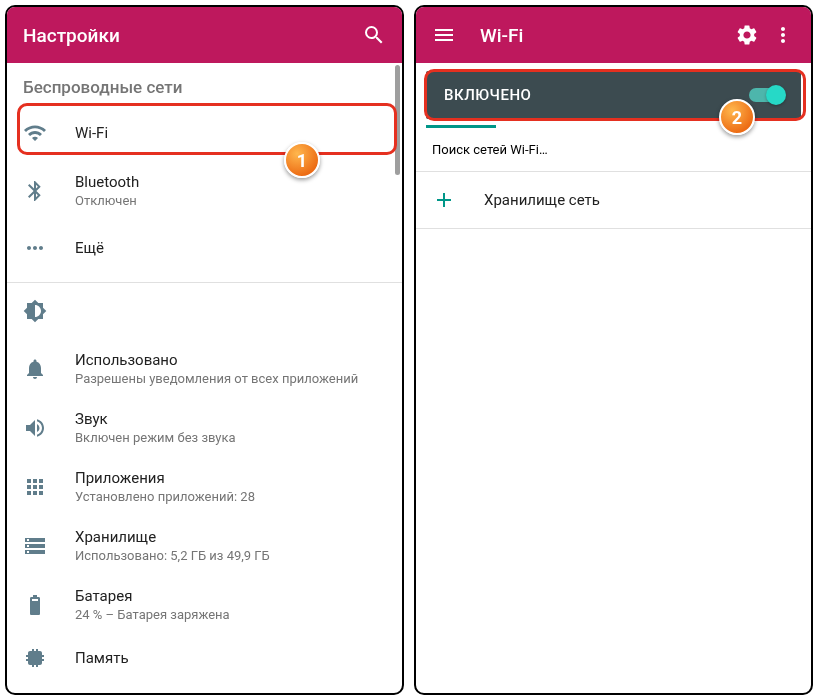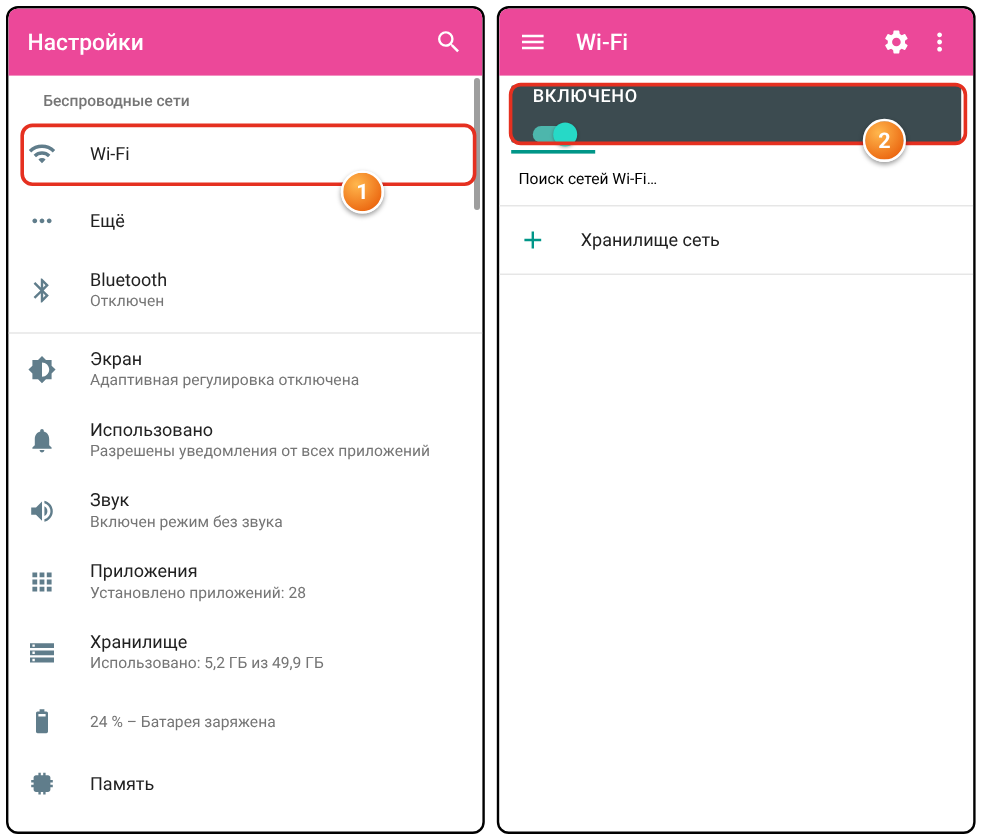--- a/index.html
+++ b/index.html
@@ -1,33 +1,33 @@
 <!DOCTYPE html>
 <html><head>
 <meta charset="utf-8">
 <style>
 * { box-sizing: border-box; margin: 0; padding: 0; }
 body { font-family: Roboto, Arial, sans-serif; background: #fff; width: 818px; height: 700px; position: relative; }
 .outer-frame { position: absolute; border: 2px solid #000; border-radius: 10px; background: #fff; overflow: hidden; }
 .frame-left { left: 5px; top: 5px; width: 399px; height: 690px; }
 .frame-right { left: 414px; top: 5px; width: 399px; height: 690px; }
-.app-bar { background: #ec4899; color: #fff; height: 56px; display: flex; align-items: center; padding: 0 16px; }
+.app-bar { background: #be185d; color: #fff; height: 56px; display: flex; align-items: center; padding: 0 16px; }
 .app-bar-title { font-size: 19px; font-weight: 500; flex: 1; }
 .app-bar-icon { width: 24px; height: 24px; fill: #fff; margin-left: 16px; cursor: pointer; }
 .app-bar-left-icon { width: 24px; height: 24px; fill: #fff; margin-right: 24px; cursor: pointer; }
-.section-header { padding: 14px 16px 8px 29px; color: #757575; font-size: 13px; font-weight: 500; }
+.section-header { padding: 14px 16px 8px 16px; color: #757575; font-size: 17px; font-weight: 500; }
 .list-item { display: flex; align-items: center; padding: 12px 16px 12px 16px; min-height: 56px; position: relative; }
 .list-icon { width: 24px; height: 24px; margin-right: 28px; fill: #607d8b; flex-shrink: 0; }
 .list-text { display: flex; flex-direction: column; }
 .list-title { font-size: 15px; color: #212121; }
 .list-subtitle { font-size: 13px; color: #757575; margin-top: 2px; }
 .divider-section { border-top: 1px solid #e0e0e0; margin-top: 6px; }
 .highlight-box { border: 3px solid #e53020; border-radius: 10px; position: absolute; pointer-events: none; }
 .callout { position: absolute; width: 36px; height: 36px; border-radius: 50%; background: radial-gradient(circle at 35% 30%, #ffb74d, #e65100); border: 2px solid #fff; box-shadow: 0 2px 4px rgba(0,0,0,0.4); display: flex; align-items: center; justify-content: center; color: #fff; font-weight: bold; font-size: 18px; z-index: 10; }
-.toggle-row { background: #3c4b50; color: #fff; display: flex; padding: 0 18px; height: 48px; margin: 8px 10px 0 10px; border-radius: 2px; position: relative; flex-direction: column; }
+.toggle-row { background: #3c4b50; color: #fff; display: flex; align-items: center; padding: 0 18px; height: 48px; margin: 8px 10px 0 10px; border-radius: 2px; position: relative; }
 .toggle-label { flex: 1; font-size: 15px; font-weight: 500; letter-spacing: 0.5px; }
 .toggle-track { width: 34px; height: 14px; background: #4db6ac; border-radius: 7px; position: relative; }
 .toggle-thumb { position: absolute; right: -3px; top: -3px; width: 20px; height: 20px; background: #26d9c7; border-radius: 50%; box-shadow: 0 1px 3px rgba(0,0,0,0.3); }
 .teal-bar { height: 3px; background: #009688; }
 .status-text { padding: 14px 16px; color: #000000; font-size: 13px; }
 .divider { height: 1px; background: #e0e0e0; }
 .add-icon { width: 24px; height: 24px; fill: #009688; margin-right: 28px; }
 .scroll-indicator { position: absolute; right: 2px; top: 58px; width: 5px; height: 110px; background: #9e9e9e; border-radius: 3px; }
 </style>
 </head>
@@ -48,47 +48,43 @@
     <svg class="list-icon" viewBox="0 0 24 24">
         <path d="M1 9l2 2c4.97-4.97 13.03-4.97 18 0l2-2C16.93 2.93 7.07 2.93 1 9zm8 8l3 3 3-3a4.24 4.24 0 00-6 0zm-4-4l2 2a7.07 7.07 0 0110 0l2-2C15.14 9.14 8.86 9.14 5 13z"></path>
       </svg>
     <div class="list-text">
         <span class="list-title">Wi-Fi</span>
       </div>
   </div>
 
   <div class="list-item">
     <svg class="list-icon" viewBox="0 0 24 24">
-        <path d="M6 10c-1.1 0-2 .9-2 2s.9 2 2 2 2-.9 2-2-.9-2-2-2zm12 0c-1.1 0-2 .9-2 2s.9 2 2 2 2-.9 2-2-.9-2-2-2zm-6 0c-1.1 0-2 .9-2 2s.9 2 2 2 2-.9 2-2-.9-2-2-2z"></path>
-      </svg>
-    <div class="list-text">
-        <span class="list-title">Ещё</span>
-      </div>
-  </div>
-
-  <div class="list-item">
-    <svg class="list-icon" viewBox="0 0 24 24">
         <path d="M17.71 7.71L12 2h-1v7.59L6.41 5 5 6.41 10.59 12 5 17.59 6.41 19 11 14.41V22h1l5.71-5.71L13.41 12l4.3-4.29zM13 5.83l1.88 1.88L13 9.59V5.83zm1.88 10.46L13 18.17v-3.76l1.88 1.88z"></path>
       </svg>
     <div class="list-text">
       <span class="list-title">Bluetooth</span>
       <span class="list-subtitle">Отключен</span>
     </div>
   </div>
 
+  <div class="list-item">
+    <svg class="list-icon" viewBox="0 0 24 24">
+        <path d="M6 10c-1.1 0-2 .9-2 2s.9 2 2 2 2-.9 2-2-.9-2-2-2zm12 0c-1.1 0-2 .9-2 2s.9 2 2 2 2-.9 2-2-.9-2-2-2zm-6 0c-1.1 0-2 .9-2 2s.9 2 2 2 2-.9 2-2-.9-2-2-2z"></path>
+      </svg>
+    <div class="list-text">
+        <span class="list-title">Ещё</span>
+      </div>
+  </div>
+
   <div class="divider-section"></div>
 
   <div class="list-item">
     <svg class="list-icon" viewBox="0 0 24 24">
         <path d="M20 8.69V4h-4.69L12 .69 8.69 4H4v4.69L.69 12 4 15.31V20h4.69L12 23.31 15.31 20H20v-4.69L23.31 12 20 8.69zM12 18V6c3.31 0 6 2.69 6 6s-2.69 6-6 6z"></path>
       </svg>
-    <div class="list-text">
-      <span class="list-title">Экран</span>
-      <span class="list-subtitle">Адаптивная регулировка отключена</span>
-    </div>
   </div>
 
   <div class="list-item">
     <svg class="list-icon" viewBox="0 0 24 24">
         <path d="M12 22c1.1 0 2-.9 2-2h-4c0 1.1.9 2 2 2zm6-6v-5c0-3.07-1.63-5.64-4.5-6.32V4c0-.83-.67-1.5-1.5-1.5s-1.5.67-1.5 1.5v.68C7.64 5.36 6 7.92 6 11v5l-2 2v1h16v-1l-2-2z"></path>
       </svg>
     <div class="list-text">
       <span class="list-title">Использовано</span>
       <span class="list-subtitle">Разрешены уведомления от всех приложений</span>
     </div>
@@ -122,20 +118,21 @@
       <span class="list-title">Хранилище</span>
       <span class="list-subtitle">Использовано: 5,2 ГБ из 49,9 ГБ</span>
     </div>
   </div>
 
   <div class="list-item">
     <svg class="list-icon" viewBox="0 0 24 24">
         <path d="M15.67 4H14V2h-4v2H8.33C7.6 4 7 4.6 7 5.33v15.33C7 21.4 7.6 22 8.33 22h7.33c.74 0 1.34-.6 1.34-1.33V5.33C17 4.6 16.4 4 15.67 4zM15 8H9V6h6v2z"></path>
       </svg>
     <div class="list-text">
+      <span class="list-title">Батарея</span>
       <span class="list-subtitle">24 % – Батарея заряжена</span>
     </div>
   </div>
 
   <div class="list-item" style="padding-bottom:0;min-height:30px">
     <svg class="list-icon" viewBox="0 0 24 24">
         <path d="M15 9H9v6h6V9zm-2 4h-2v-2h2v2zm8-2V9h-2V7c0-1.1-.9-2-2-2h-2V3h-2v2h-2V3H9v2H7c-1.1 0-2 .9-2 2v2H3v2h2v2H3v2h2v2c0 1.1.9 2 2 2h2v2h2v-2h2v2h2v-2h2c1.1 0 2-.9 2-2v-2h2v-2h-2v-2h2z"></path>
       </svg>
     <div class="list-text">
         <span class="list-title">Память</span>

